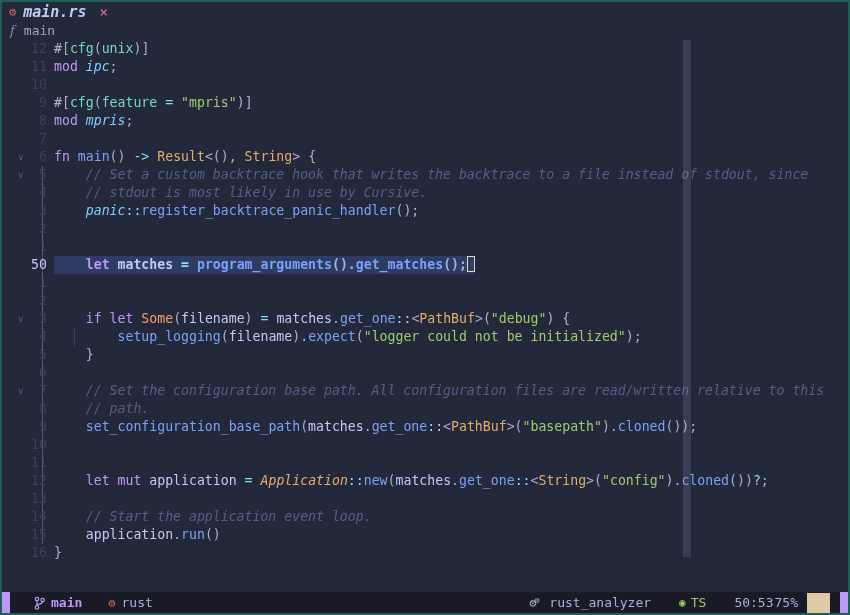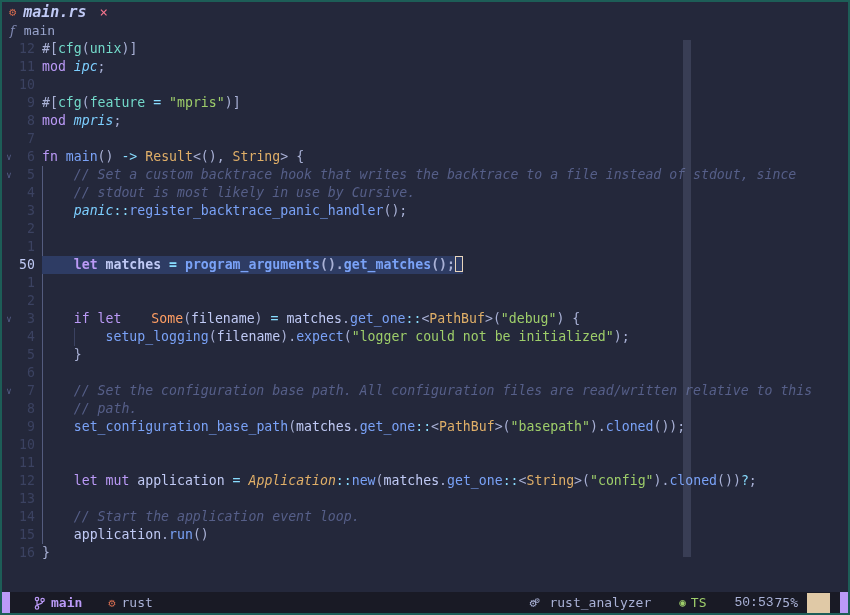--- a/index.html
+++ b/index.html
@@ -22,61 +22,61 @@
   .tabline{height:19px;display:flex;align-items:center;padding-left:7px;flex:0 0 auto;}
   .tab{display:flex;align-items:center;gap:7px;}
   .file-icon{color:var(--rusticon);font-size:12px;line-height:1;}
   .tab-title{color:var(--fg);font-weight:bold;font-style:italic;font-size:15px;}
   .tab-close{color:var(--red);font-size:14px;margin-left:6px;}
   
   .breadcrumb{height:19px;display:flex;align-items:center;padding-left:8px;gap:9px;flex:0 0 auto;}
   .crumb-ficon{color:#8089b3;font-style:italic;font-family:"DejaVu Serif",serif;font-size:13px;}
   .crumb-label{color:#9aa5ce;font-size:13px;}
   
-  .code-area{position:relative;height:522px;flex:0 0 auto;font-size:13.2px;}
+  .code-area{position:relative;height:522px;flex:0 0 auto;font-size:13.2px;padding-left:12px;}
   .guide{position:absolute;width:1px;background:var(--guide);z-index:0;}
   .guide.inner{background:var(--guide2);}
   .lines{position:relative;z-index:1;}
   .line{display:flex;height:18px;line-height:18px;align-items:stretch;}
   .fold{width:14px;flex:0 0 auto;color:var(--comment);font-size:9px;text-align:center;line-height:18px;}
   .lnum{width:19px;flex:0 0 auto;text-align:right;color:var(--gutter);}
   .lnum.cur{color:var(--fg);}
   .gap{width:7px;flex:0 0 auto;}
   .content{white-space:pre;}
   .content.bold{font-weight:bold;}
   .content.cl{background:var(--cursorline);}
   .tk.kw{color:var(--purple);}
   .tk.fn{color:var(--blue);}
   .tk.type{color:var(--yellow);}
   .tk.typei{color:var(--yellow);font-style:italic;}
   .tk.str{color:var(--green);}
   .tk.op{color:var(--cyan);}
   .tk.com{color:var(--comment);font-style:italic;}
   .tk.attr{color:var(--teal);}
   .tk.modn{color:var(--modn);font-style:italic;}
-  .tk.ctor{color:var(--orange);margin-left:22px;}
+  .tk.ctor{color:var(--orange);}
   .tk.txt{color:var(--fg);}
   .tk.punc{color:var(--punc);}
   .tk.sel{background:var(--selection);}
   .cursor{display:inline-block;width:8px;height:16px;border:1px solid var(--cursorborder);vertical-align:-3px;}
   .scrollbar{position:absolute;left:681px;top:0;width:8px;height:517px;background:rgba(154,165,206,0.18);z-index:2;}
   .spacer{flex:1 1 auto;}
   
   .statusbar{height:21px;background:var(--bg-dark);display:flex;align-items:center;font-size:13px;flex:0 0 auto;}
   .mode-block{width:8px;height:21px;background:var(--purple);flex:0 0 auto;}
   .sb-left{display:flex;align-items:center;gap:8px;margin-left:24px;}
   .sb-branch{display:flex;align-items:center;gap:6px;color:var(--purple);font-weight:bold;}
   .sb-lang{display:flex;align-items:center;gap:6px;color:var(--punc);margin-left:18px;}
   .sb-right{margin-left:auto;display:flex;align-items:center;}
   .gear-ico{color:var(--punc);font-size:12px;position:relative;margin-right:8px;}
   .gear-ico .small-gear{font-size:8px;position:relative;top:-4px;left:-2px;}
   .sb-lsp{color:var(--punc);}
   .ts-wrap{display:flex;align-items:center;gap:5px;color:var(--green);margin-left:28px;}
   .ts-ico{font-size:11px;}
-  .sb-pos{color:var(--punc);margin-left:28px;font-family:Liberation Mono, monospace;}
+  .sb-pos{color:var(--punc);margin-left:28px;}
   .sb-pct{color:var(--punc);margin-left:1px;}
   .tan-block{width:23px;height:20px;background:var(--tan);margin-left:9px;}
   .end-block{width:8px;height:21px;background:var(--purple);margin-left:10px;}
   .rust-ico{color:var(--rusticon);font-size:12px;line-height:1;}
 </style>
 </head>
 <body>
 
 <div class="window">
 

